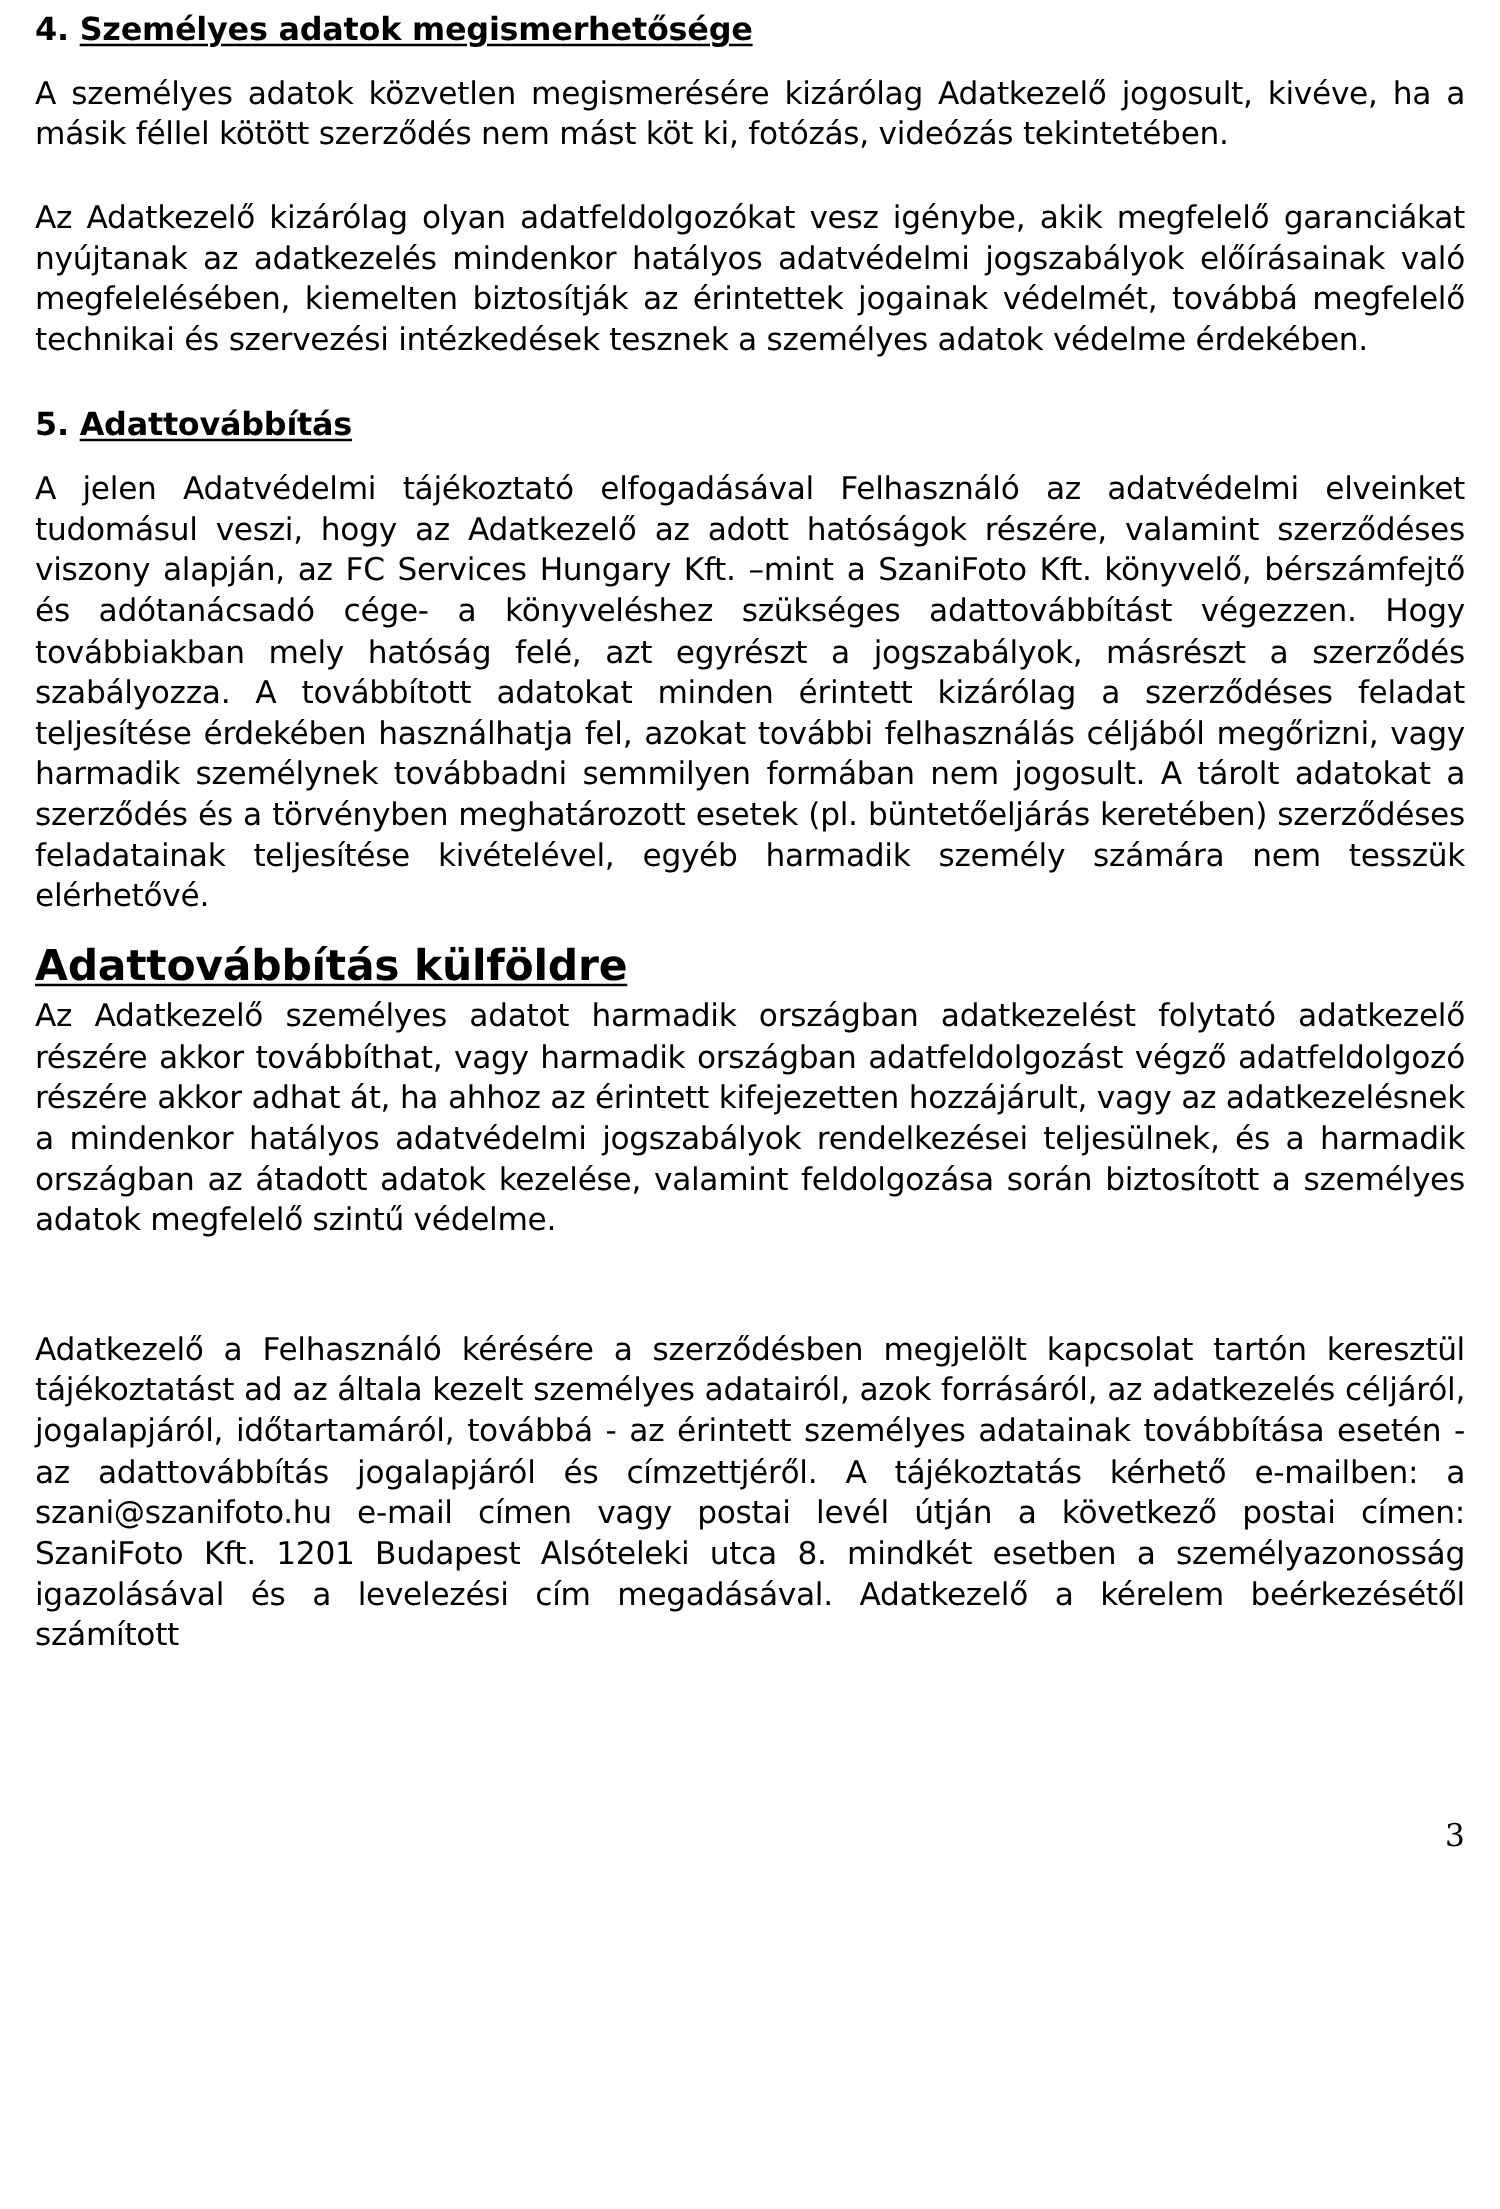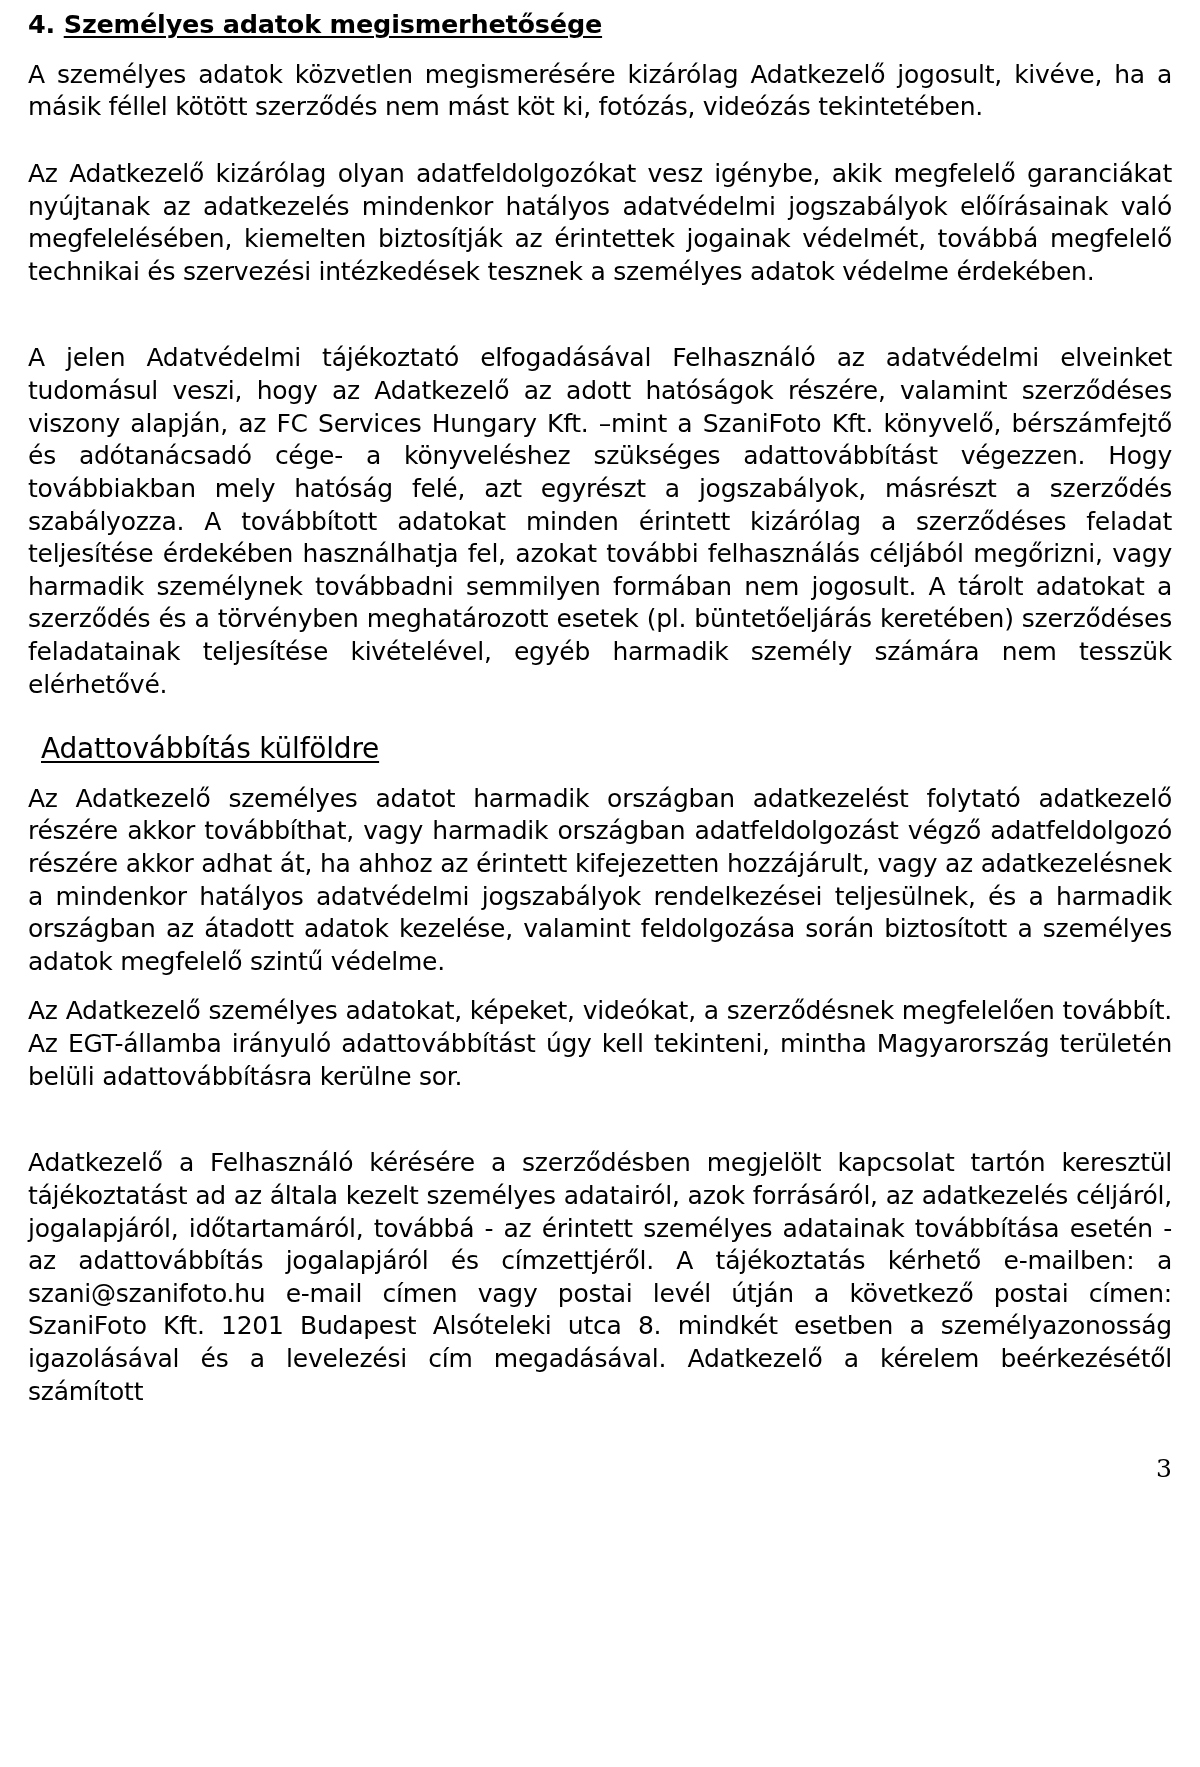--- a/index.html
+++ b/index.html
@@ -32,23 +32,23 @@
   }
   h2.section-heading .num {
     text-decoration: none;
   }
   h2.section-heading .title {
     text-decoration: underline;
     text-underline-offset: 3px;
     text-decoration-thickness: 2px;
   }
   h3.sub-heading {
-    font-size: 28px;
-    font-weight: normal;
-    margin: 13px;
+    font-size: 34px;
+    font-weight: bold;
+    margin: 0;
     padding: 0;
     line-height: 1.30;
     letter-spacing: -0.2px;
     text-decoration: underline;
     text-underline-offset: 3px;
     text-decoration-thickness: 2px;
     display: inline-block;
   }
   p.para {
     font-size: 25px;
@@ -91,32 +91,35 @@
 
     <p class="para">A személyes adatok közvetlen megismerésére kizárólag Adatkezelő jogosult, kivéve, ha a másik féllel kötött szerződés nem mást köt ki, fotózás, videózás tekintetében.</p>
     <div class="gap-para"></div>
 
     <div class="gap-para"></div>
 
     <p class="para">Az Adatkezelő kizárólag olyan adatfeldolgozókat vesz igénybe, akik megfelelő garanciákat nyújtanak az adatkezelés mindenkor hatályos adatvédelmi jogszabályok előírásainak való megfelelésében, kiemelten biztosítják az érintettek jogainak védelmét, továbbá megfelelő technikai és szervezési intézkedések tesznek a személyes adatok védelme érdekében.</p>
 
     
     <div class="gap-before-heading"></div>
+    <h2 class="section-heading">
+      <span class="num">5.</span>
+      <span class="title">Adattovábbítás</span>
+    </h2>
     <div class="gap-after-heading"></div>
 
     <p class="para">A jelen Adatvédelmi tájékoztató elfogadásával Felhasználó az adatvédelmi elveinket tudomásul veszi, hogy az Adatkezelő az adott hatóságok részére, valamint szerződéses viszony alapján, az FC Services Hungary Kft. –mint a SzaniFoto Kft. könyvelő, bérszámfejtő és adótanácsadó cége- a könyveléshez szükséges adattovábbítást végezzen. Hogy továbbiakban mely hatóság felé, azt egyrészt a jogszabályok, másrészt a szerződés szabályozza. A továbbított adatokat minden érintett kizárólag a szerződéses feladat teljesítése érdekében használhatja fel, azokat további felhasználás céljából megőrizni, vagy harmadik személynek továbbadni semmilyen formában nem jogosult. A tárolt adatokat a szerződés és a törvényben meghatározott esetek (pl. büntetőeljárás keretében) szerződéses feladatainak teljesítése kivételével, egyéb harmadik személy számára nem tesszük elérhetővé.</p>
     <div class="gap-para"></div>
 
     <h3 class="sub-heading">Adattovábbítás külföldre</h3>
     <div class="gap-small"></div>
 
     <p class="para">Az Adatkezelő személyes adatot harmadik országban adatkezelést folytató adatkezelő részére akkor továbbíthat, vagy harmadik országban adatfeldolgozást végző adatfeldolgozó részére akkor adhat át, ha ahhoz az érintett kifejezetten hozzájárult, vagy az adatkezelésnek a mindenkor hatályos adatvédelmi jogszabályok rendelkezései teljesülnek, és a harmadik országban az átadott adatok kezelése, valamint feldolgozása során biztosított a személyes adatok megfelelő szintű védelme.</p>
     <div class="gap-para"></div>
 
-    <p class="para">Az Adatkezelő személyes adatokat, képeket, videókat, a szerződésnek megfelelően továbbít. Az EGT-államba irányuló adattovábbítást úgy kell tekinteni, mintha Magyarország területén belüli adattovábbításra kerülne sor.</p>
 
     
     <div class="gap-before-heading"></div>
     <div class="gap-after-heading"></div>
 
     <p class="para">Adatkezelő a Felhasználó kérésére a szerződésben megjelölt kapcsolat tartón keresztül tájékoztatást ad az általa kezelt személyes adatairól, azok forrásáról, az adatkezelés céljáról, jogalapjáról, időtartamáról, továbbá - az érintett személyes adatainak továbbítása esetén - az adattovábbítás jogalapjáról és címzettjéről. A tájékoztatás kérhető e-mailben: a szani@szanifoto.hu e-mail címen vagy postai levél útján a következő postai címen: SzaniFoto Kft. 1201 Budapest Alsóteleki utca 8. mindkét esetben a személyazonosság igazolásával és a levelezési cím megadásával. Adatkezelő a kérelem beérkezésétől számított</p>
 
   </div>
 
   <div class="page-number">3</div>

